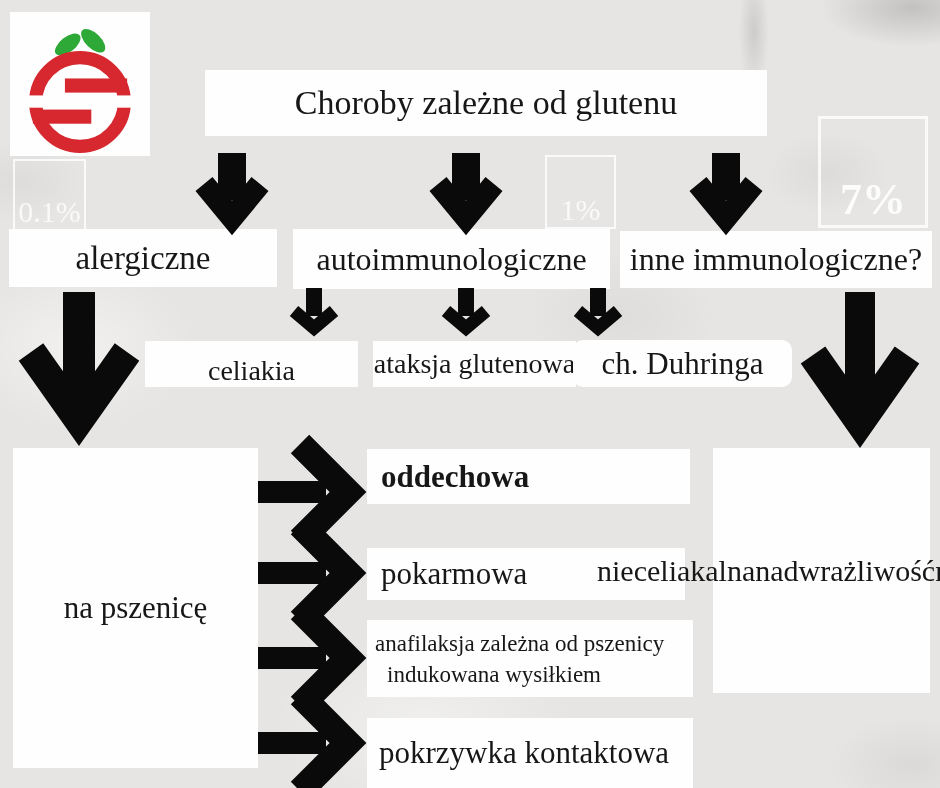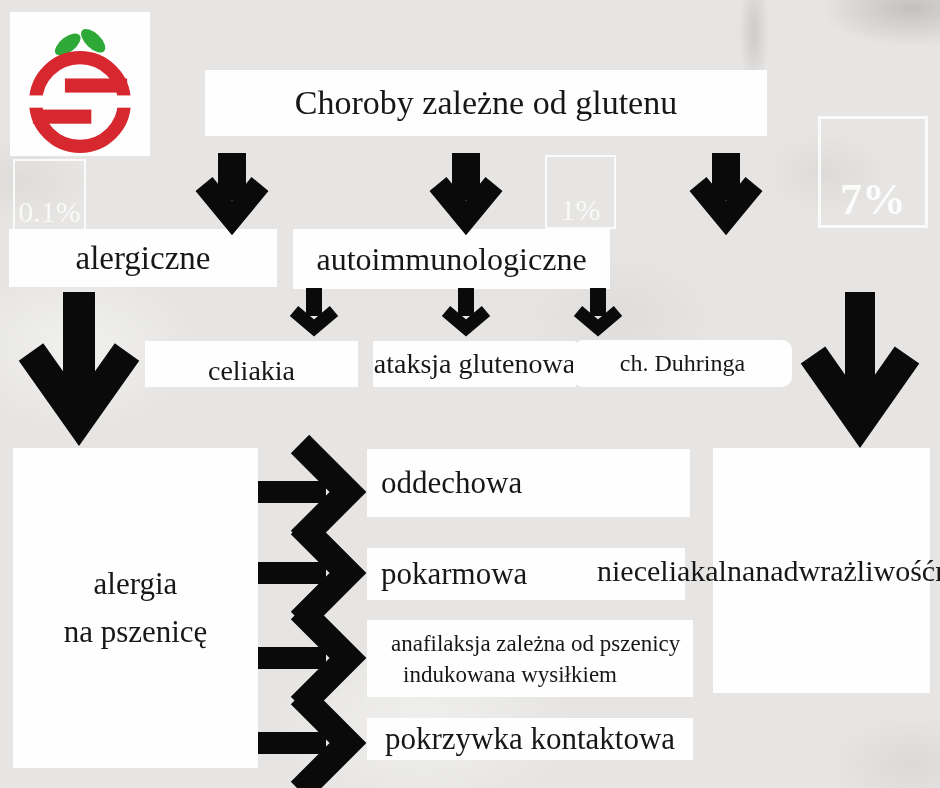--- a/index.html
+++ b/index.html
@@ -33,30 +33,30 @@
   #logo-box{left:10px;top:12px;width:140px;height:144px;}
   #title-box{left:205px;top:70px;width:562px;height:66px;font-size:34px;}
   #pct-left{left:13px;top:159px;width:69px;height:68px;font-size:30px;}
   #pct-mid{left:545px;top:155px;width:67px;height:70px;font-size:30px;}
   #pct-right{left:818px;top:116px;width:104px;height:106px;font-size:44px;font-weight:bold;color:rgba(255,255,255,.88);border-width:3px;}
   #box-alergiczne{left:9px;top:229px;width:268px;height:58px;font-size:33px;}
   #box-autoimmun{left:293px;top:229px;width:317px;height:60px;font-size:32px;}
   #box-inne{left:620px;top:231px;width:312px;height:57px;font-size:32px;}
   #box-celiakia{left:145px;top:341px;width:213px;height:46px;font-size:28px;align-items:flex-end;}
   #box-ataksja{left:365px;top:341px;width:203px;height:46px;font-size:28px;margin-left:8px;}
-  #box-duhring{left:573px;top:340px;width:219px;height:47px;font-size:24px;border-radius:10px;}
+  #box-duhring{left:573px;top:340px;width:219px;height:47px;font-size:31px;border-radius:10px;}
   #box-wheat{left:13px;top:448px;width:245px;height:320px;font-size:31px;
              flex-direction:column;line-height:48px;}
-  #box-oddechowa{left:367px;top:449px;width:323px;height:68px;font-size:31px;padding-left:14px;box-sizing:border-box;}
+  #box-oddechowa{left:367px;top:449px;width:323px;height:55px;font-size:31px;padding-left:14px;box-sizing:border-box;font-weight:bold;}
   #box-pokarmowa{left:367px;top:548px;width:318px;height:52px;font-size:31px;padding-left:14px;box-sizing:border-box;}
   #box-anafilaksja{left:367px;top:620px;width:326px;height:77px;font-size:23px;
                    flex-direction:column;align-items:flex-start;justify-content:center;
-                   line-height:31px;padding-left:24px;box-sizing:border-box;}
+                   line-height:31px;padding-left:8px;box-sizing:border-box;}
   #box-anafilaksja .line2{padding-left:12px;}
-  #box-pokrzywka{left:367px;top:718px;width:326px;height:42px;font-size:31px;padding-left:18px;box-sizing:border-box;}
+  #box-pokrzywka{left:367px;top:718px;width:326px;height:70px;font-size:31px;padding-left:12px;box-sizing:border-box;}
   #box-ncgs{left:713px;top:448px;width:217px;height:245px;font-size:30px;
             flex-direction:row;line-height:45px;}
   #arrow-layer{position:absolute;left:0;top:0;width:940px;height:788px;pointer-events:none;}
   #logo-box svg{display:block;margin:4px auto 0 auto;}
 </style>
 </head>
 <body>
 
 <div id="canvas">
 
@@ -84,33 +84,35 @@
   <div class="pct" id="pct-right">
     <span>7%</span>
   </div>
 
   <div class="box" id="box-alergiczne">
     <span>alergiczne</span>
   </div>
   <div class="box" id="box-autoimmun">
     <span>autoimmunologiczne</span>
   </div>
+  <div class="box" id="box-inne">
+    <span>inne immunologiczne?</span>
+  </div>
 
   <div class="box" id="box-celiakia">
     <span>celiakia</span>
   </div>
   <div class="box" id="box-ataksja">
     <span>ataksja glutenowa</span>
   </div>
   <div class="box" id="box-duhring">
     <span>ch. Duhringa</span>
   </div>
 
   <div class="box" id="box-wheat">
-    <span>alergia</span>
     <span>na pszenicę</span>
   </div>
 
   <div class="box leftalign" id="box-oddechowa">
     <span>oddechowa</span>
   </div>
   <div class="box leftalign" id="box-pokarmowa">
     <span>pokarmowa</span>
   </div>
   <div class="box" id="box-anafilaksja">

